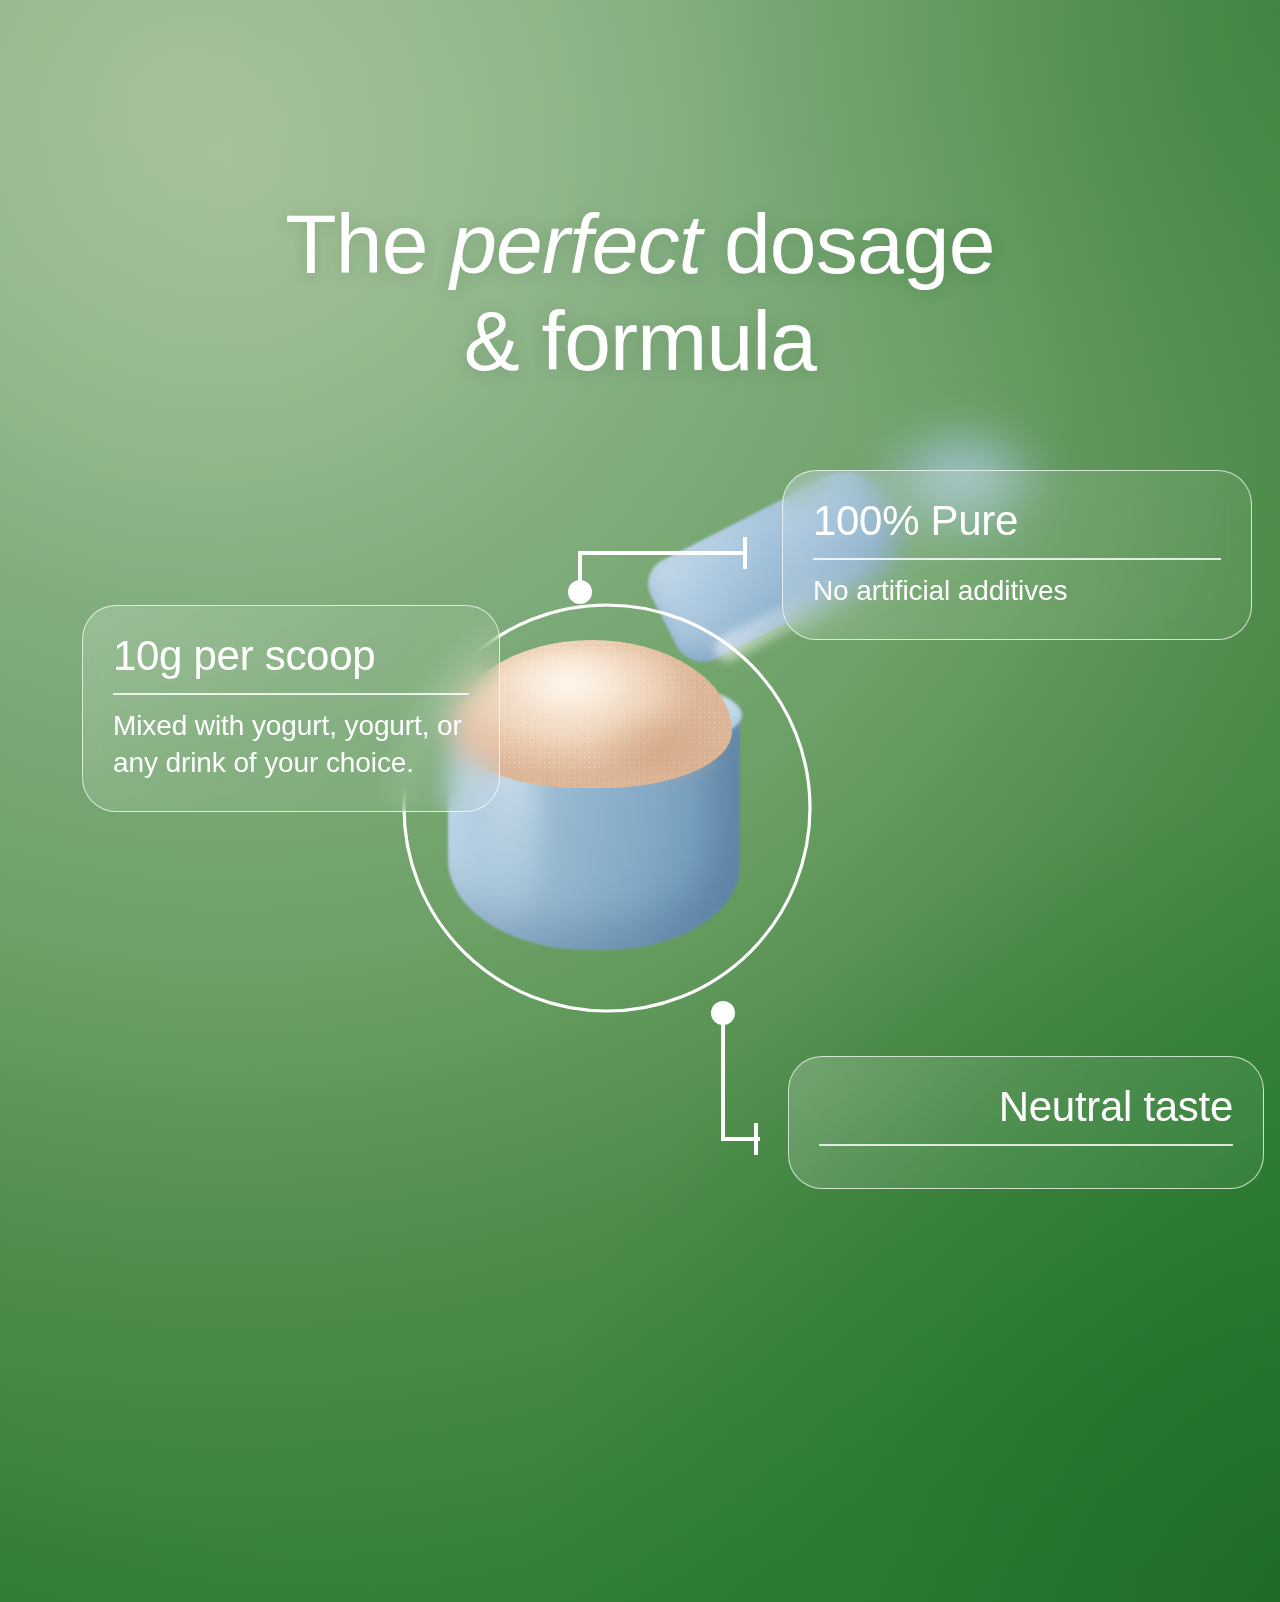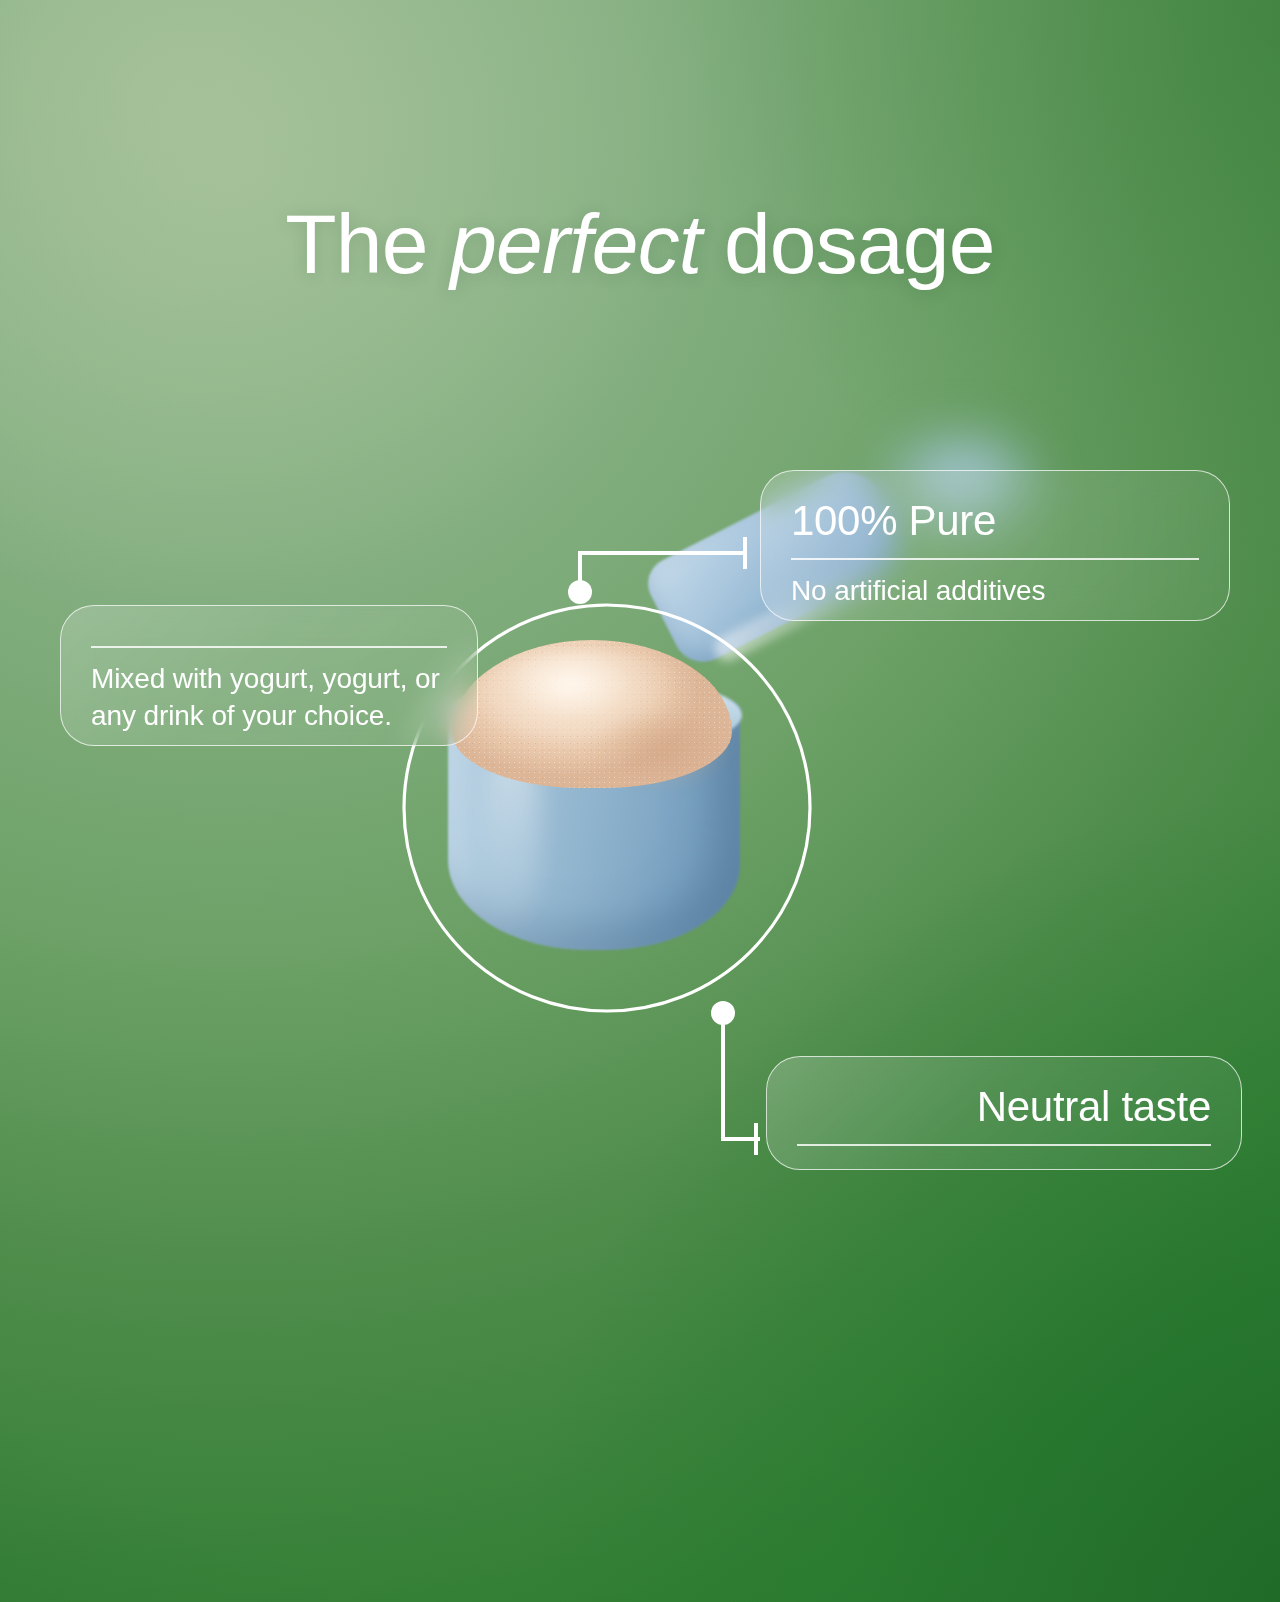--- a/index.html
+++ b/index.html
@@ -133,22 +133,23 @@
   .ring-svg { position:absolute; left:0; top:0; width:1280px; height:1602px; overflow:visible; }
 
   
   .card {
     position:absolute;
     border-radius:34px;
     border:1.5px solid rgba(255,255,255,0.72);
     background:linear-gradient(135deg, rgba(255,255,255,0.20) 0%, rgba(255,255,255,0.10) 45%, rgba(255,255,255,0.05) 100%);
     backdrop-filter:blur(14px);
     -webkit-backdrop-filter:blur(14px);
-    padding:26px 30px 11px 30px;
+    padding:26px 30px 30px 30px;
     color:#FFFFFF;
+    margin-left:22px;
   }
   .card .title {
     font-size:42px;
     font-weight:400;
     line-height:1.12;
     letter-spacing:-0.3px;
     white-space:nowrap;
   }
   .card .rule {
     height:1.5px;
@@ -197,29 +198,31 @@
     <line x1="745" y1="537" x2="745" y2="569" stroke="#FFFFFF" stroke-width="4"></line>
     <circle cx="580" cy="592" r="12" fill="#FFFFFF"></circle>
 
     <path d="M 723 1013 L 723 1139 L 758 1139" fill="none" stroke="#FFFFFF" stroke-width="4" stroke-linecap="square"></path>
     <line x1="756" y1="1123" x2="756" y2="1155" stroke="#FFFFFF" stroke-width="4"></line>
     <circle cx="723" cy="1013" r="12" fill="#FFFFFF"></circle>
   </svg>
 
   <h1 class="headline">
     <span><span>The </span><em class="em">perfect</em><span> dosage</span></span>
+    <span class="l2">&amp; formula</span>
   </h1>
 
   <div class="card" id="card-pure">
     <div class="title">100% Pure</div>
     <div class="rule"></div>
     <div class="sub">No artificial additives</div>
   </div>
 
   <div class="card" id="card-scoop">
+    <div class="title">10g per scoop</div>
     <div class="rule"></div>
     <div class="sub">Mixed with yogurt, yogurt, or any drink of your choice.</div>
   </div>
 
   <div class="card" id="card-taste">
     <div class="title">Neutral taste</div>
     <div class="rule"></div>
   </div>
 
 </div>

